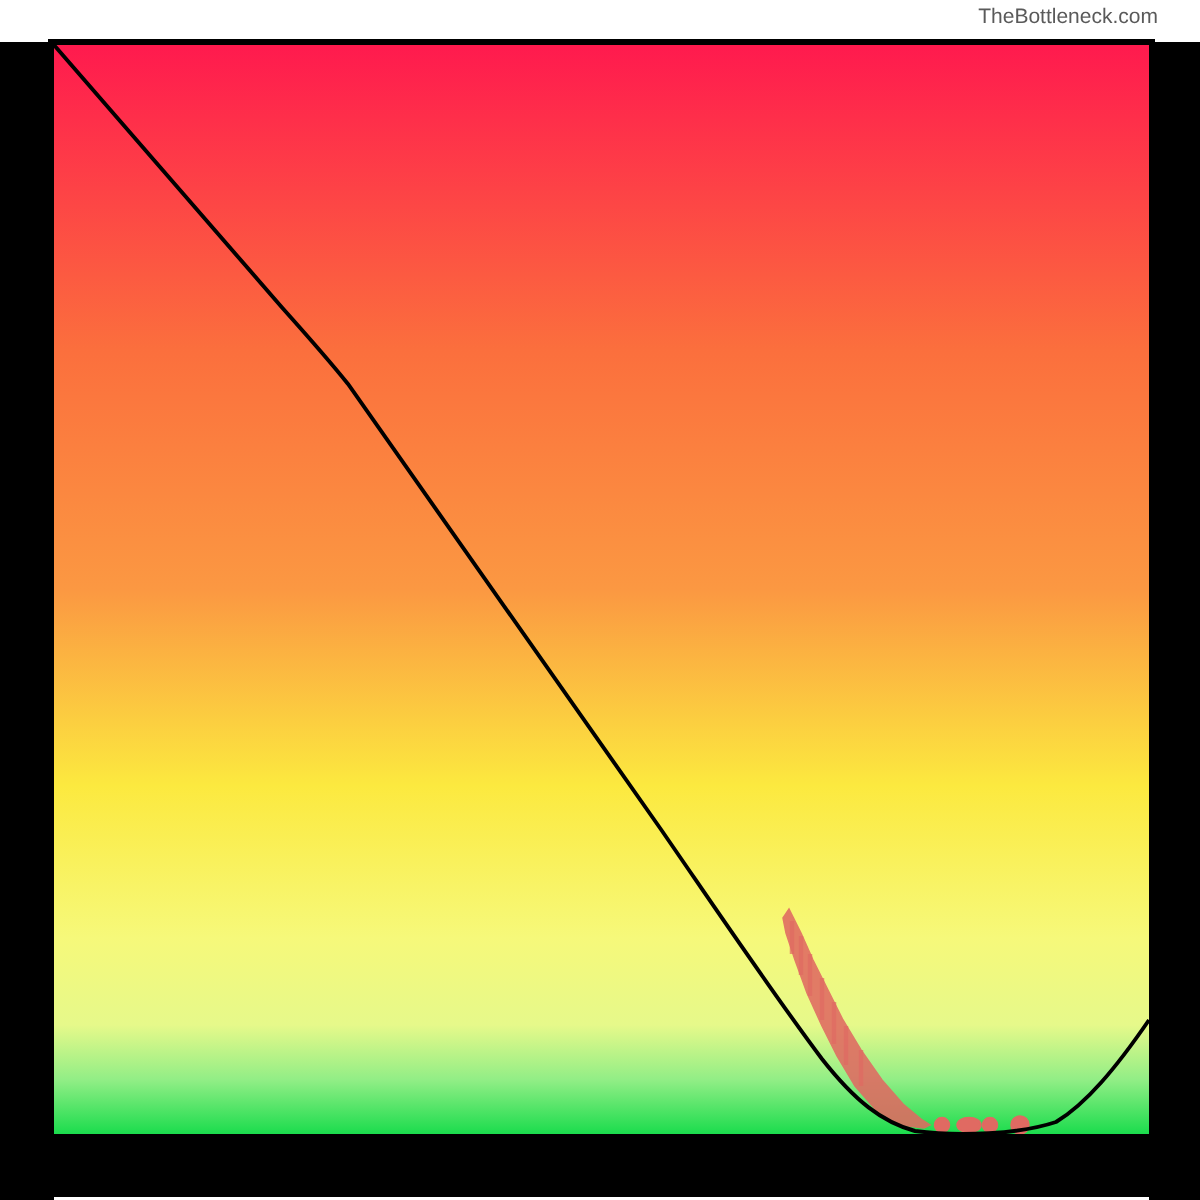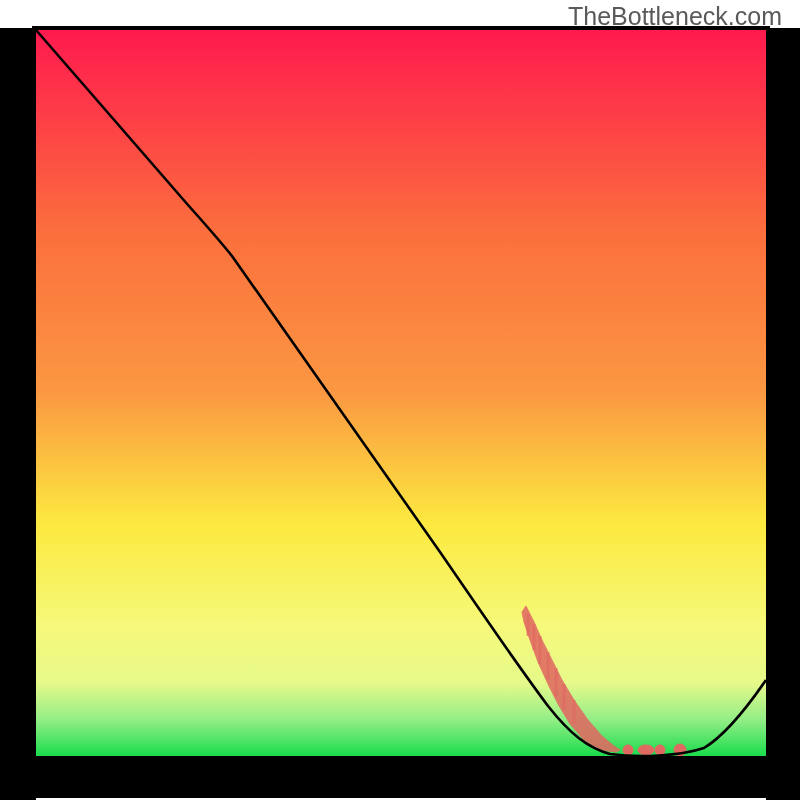--- a/index.html
+++ b/index.html
@@ -14,23 +14,23 @@
   .frame {
     position: absolute;
     left: 0;
     top: 0;
     width: 800px;
     height: 800px;
   }
   .watermark {
     position: absolute;
     top: 2px;
-    right: 18px;
+    right: 28px;
     color: #5a5a5a;
-    font-size: 25px;
+    font-size: 14px;
     font-weight: 500;
     pointer-events: none;
   }
   svg { display: block; }
 </style>
 </head>
 <body>
 
 <div class="frame">
 

